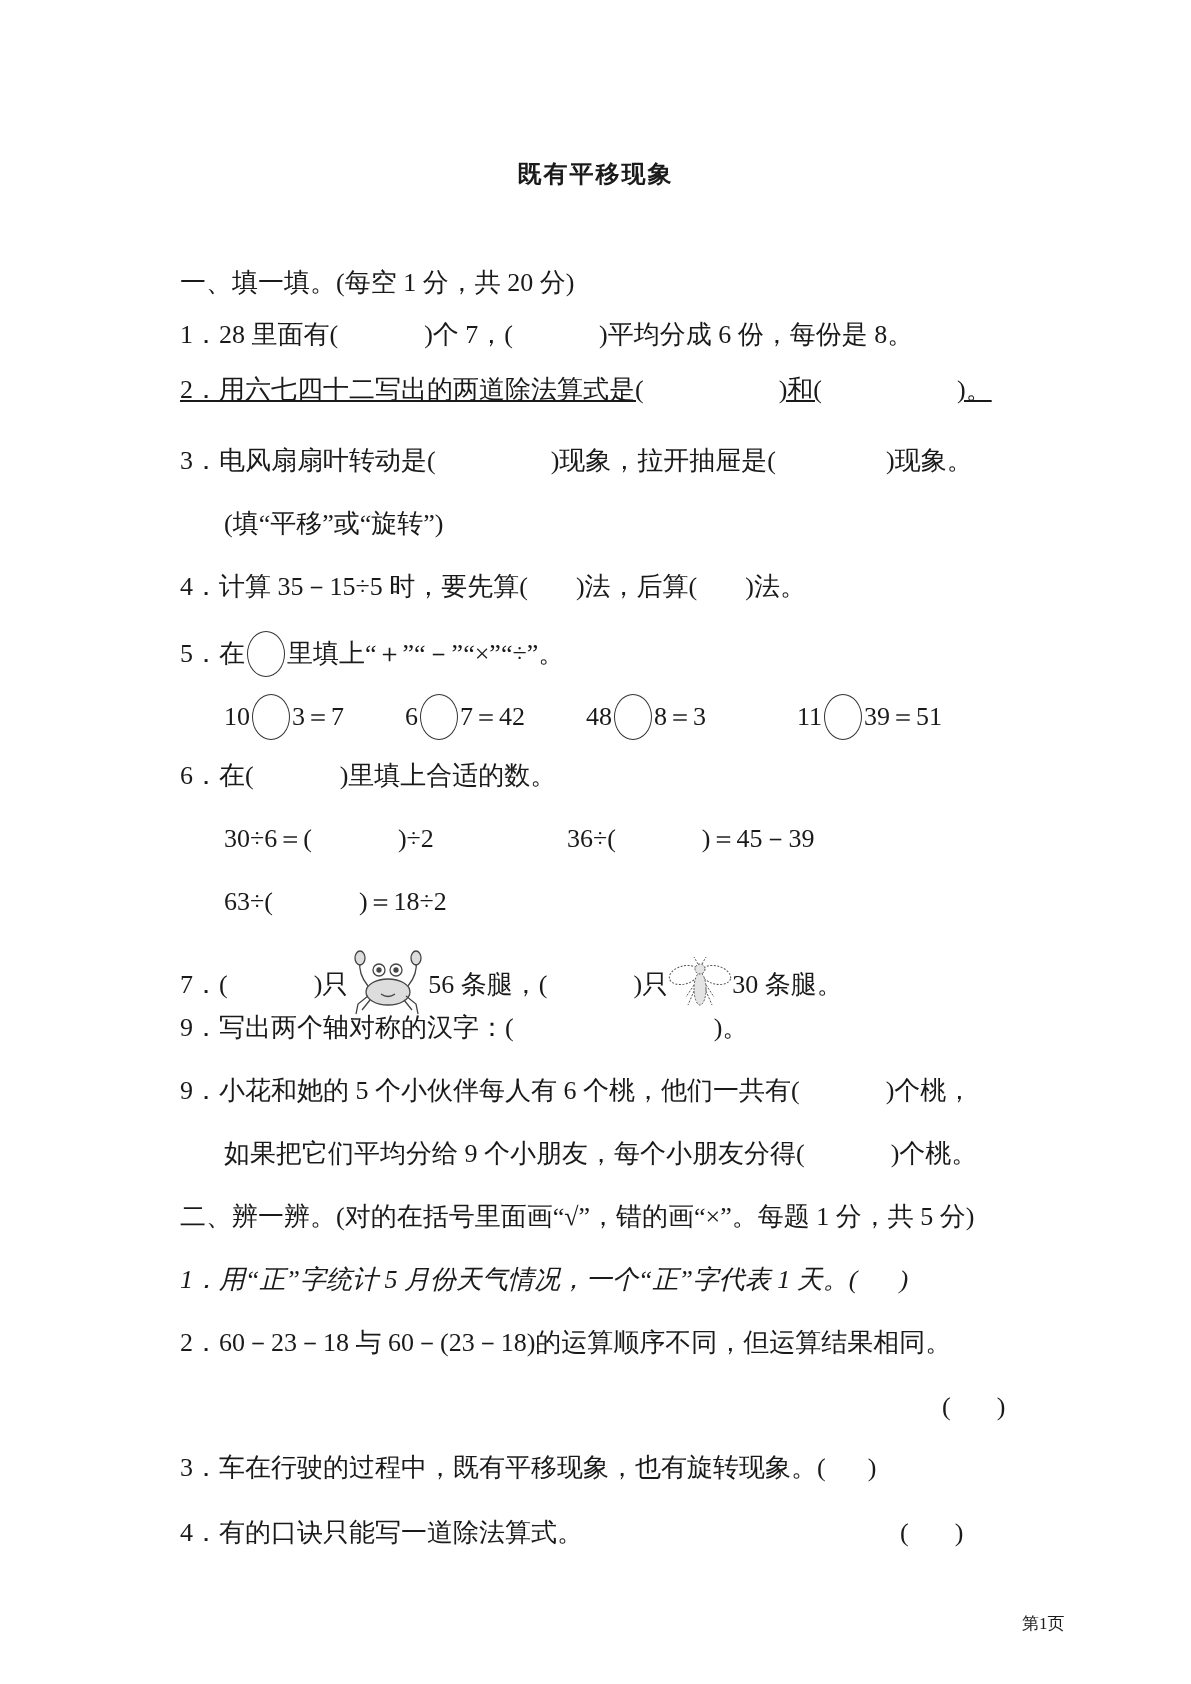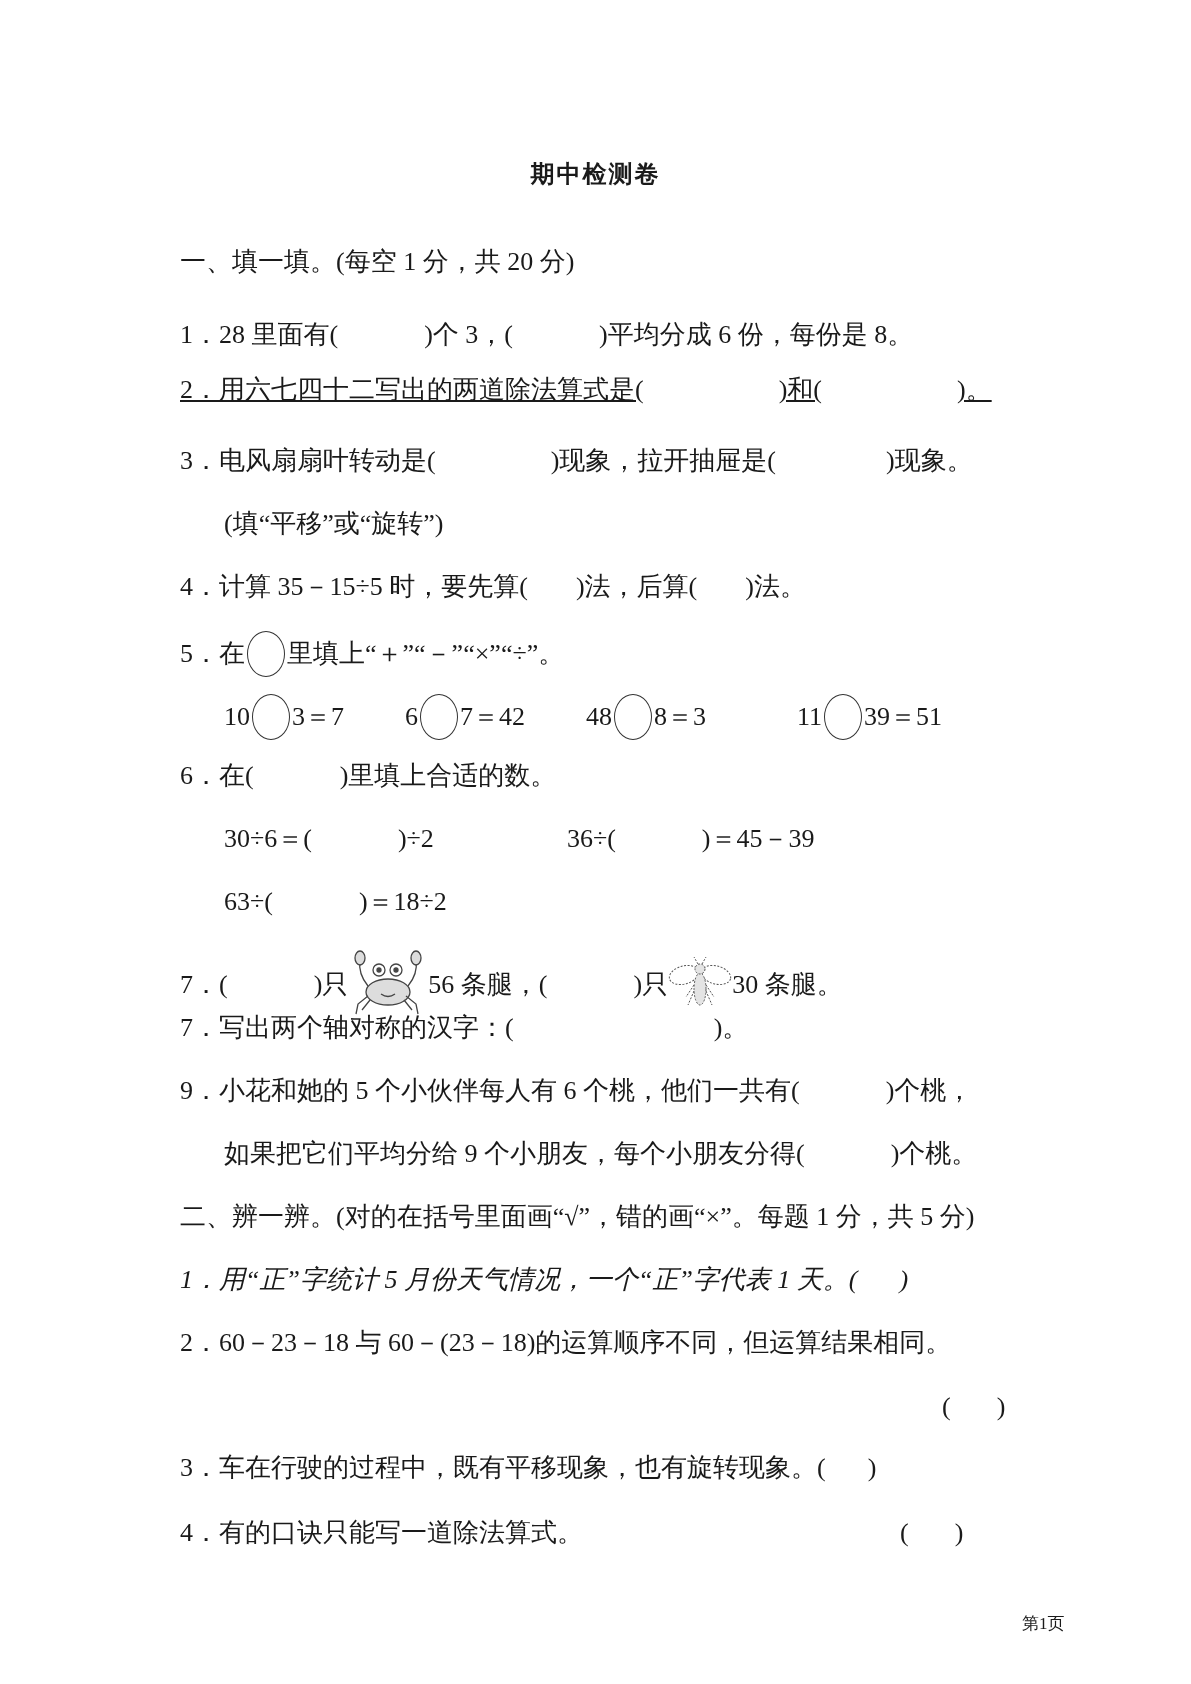--- a/index.html
+++ b/index.html
@@ -12,26 +12,26 @@
   .indent { left:224px; }
   .blank { display:inline-block; }
   .circ { display:inline-block; width:36px; height:44px; border:1.6px solid #333; border-radius:50%;
           vertical-align:middle; margin:0 2px; position:relative; top:-2px; }
   .pic { display:inline-block; vertical-align:middle; }
   .pageno { position:absolute; left:1022px; top:1612px; font-size:17px; }
 </style>
 </head>
 <body>
 
-<div class="title">期中检测卷</div>
+<div class="title">既有平移现象</div>
 
-<div class="line" style="top:245px;text-align:right;">一、填一填。(每空 1 分，共 20 分)</div>
+<div class="line" style="top:266px;text-align:right;">一、填一填。(每空 1 分，共 20 分)</div>
 
 <div class="line" style="top:318px;">
-  <span>1．28 里面有(</span><span class="blank" style="width:86px"></span><span>)个 3，(</span><span class="blank" style="width:86px"></span><span>)平均分成 6 份，每份是 8。</span>
+  <span>1．28 里面有(</span><span class="blank" style="width:86px"></span><span>)个 7，(</span><span class="blank" style="width:86px"></span><span>)平均分成 6 份，每份是 8。</span>
 </div>
 
 <div class="line" style="top:373px;text-decoration:underline;">
   <span>2．用六七四十二写出的两道除法算式是(</span><span class="blank" style="width:135px"></span><span>)和(</span><span class="blank" style="width:135px"></span><span>)。</span>
 </div>
 
 <div class="line" style="top:444px;">
   <span>3．电风扇扇叶转动是(</span><span class="blank" style="width:115px"></span><span>)现象，拉开抽屉是(</span><span class="blank" style="width:110px"></span><span>)现象。</span>
 </div>
 <div class="line indent" style="top:507px;">(填“平移”或“旋转”)</div>
@@ -87,21 +87,21 @@
         <ellipse cx="16" cy="20" rx="15" ry="9" transform="rotate(-15 16 20)"></ellipse>
         <ellipse cx="48" cy="20" rx="15" ry="9" transform="rotate(15 48 20)"></ellipse>
         <ellipse cx="32" cy="34" rx="6" ry="16" fill="#e4e4e4"></ellipse>
         <circle cx="32" cy="14" r="5" fill="#e4e4e4"></circle>
         <path d="M30 9 l-4 -7 M34 9 l4 -7 M26 30 l-8 12 M38 30 l8 12 M26 36 l-6 14 M38 36 l6 14"></path>
       </g>
     </svg></span><span>30 条腿。</span>
 </div>
 
 <div class="line" style="top:1011px;">
-  <span>7．写出两个轴对称的汉字：(</span><span class="blank" style="width:200px"></span><span>)。</span>
+  <span>9．写出两个轴对称的汉字：(</span><span class="blank" style="width:200px"></span><span>)。</span>
 </div>
 
 <div class="line" style="top:1074px;">
   <span>9．小花和她的 5 个小伙伴每人有 6 个桃，他们一共有(</span><span class="blank" style="width:86px"></span><span>)个桃，</span>
 </div>
 <div class="line indent" style="top:1137px;">
   <span>如果把它们平均分给 9 个小朋友，每个小朋友分得(</span><span class="blank" style="width:86px"></span><span>)个桃。</span>
 </div>
 
 <div class="line" style="top:1200px;">二、辨一辨。(对的在括号里面画“√”，错的画“×”。每题 1 分，共 5 分)</div>

